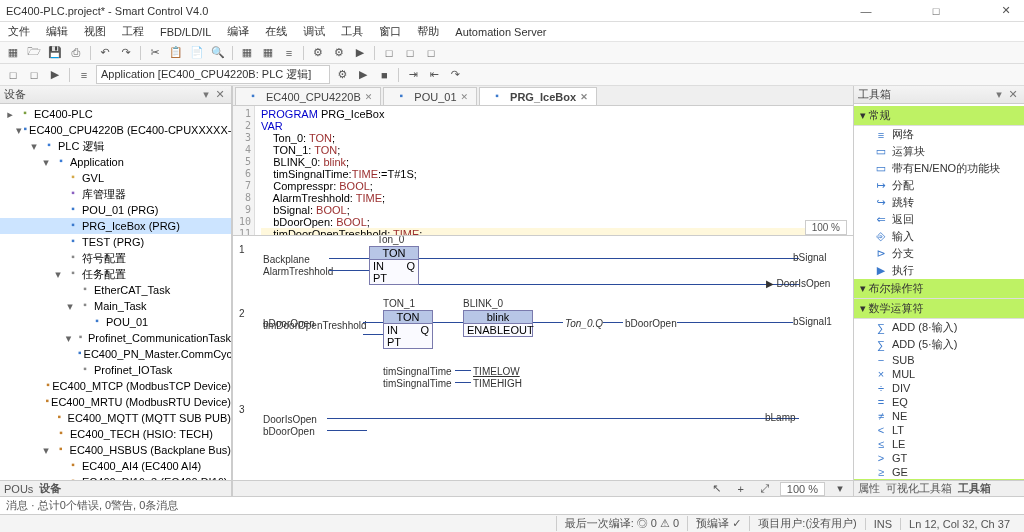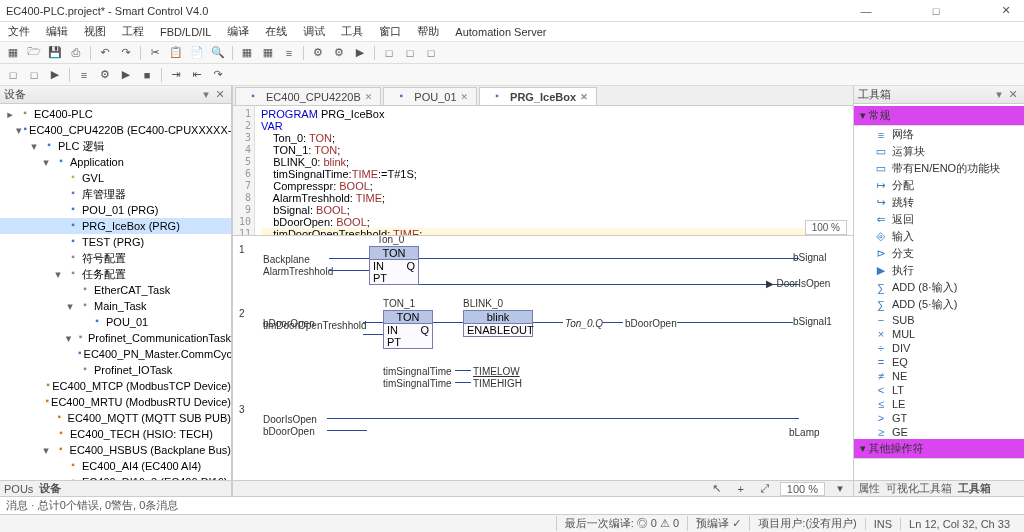--- a/index.html
+++ b/index.html
@@ -41,21 +41,21 @@
 .kw { color:#0000cc; }
 .typ { color:#9b2f2f; }
 .hlline { background:#fff8dc; }
 .diagram { flex:1; position:relative; background:#fff; overflow:auto; }
 .zoomctl { position:absolute; right:6px; top:-16px; background:#fff; border:1px solid #ccc; padding:1px 6px; font-size:10px; color:#555; }
 .fbdblock { position:absolute; border:1px solid #7a7aad; background:#fafaff; font-size:10px; }
 .fbdblock .bh { background:#b8c6e6; text-align:center; border-bottom:1px solid #7a7aad; padding:0 3px; }
 .fbdblock .bp { display:flex; justify-content:space-between; padding:0 3px; }
 .wire { position:absolute; background:#2a4b9b; height:1px; }
 .right { width:170px; display:flex; flex-direction:column; background:#fff; }
-.toolcat { padding:2px 6px; background:#d946ef; border-bottom:1px solid #ddd; color:#333; cursor:pointer; }
+.toolcat { padding:2px 6px; background:#bef264; border-bottom:1px solid #ddd; color:#333; cursor:pointer; }
 .toolitem { padding:1px 6px 1px 20px; color:#333; cursor:pointer; display:flex; align-items:center; gap:4px; }
 .toolitem .ti { width:14px; display:inline-block; text-align:center; }
 .bottombar { height:16px; background:#f0f0f0; border-top:1px solid #ccc; display:flex; align-items:center; padding:0 4px; gap:6px; color:#555; font-size:10px; }
 .statusbar { height:18px; background:#f4f4f4; border-top:1px solid #ccc; display:flex; align-items:center; padding:0 6px; color:#555; font-size:10px; }
 .statusbar .sp { flex:1; }
 .statusbar .cell { padding:0 8px; border-left:1px solid #ccc; }
 .msgrow { height:18px; background:#fff; border-top:1px solid #ccc; display:flex; align-items:center; padding:0 6px; gap:8px; color:#555; font-size:10px; }
 .dgtxt { position:absolute; font-size:10px; color:#333; }
 </style>
 </head>
@@ -108,20 +108,21 @@
     <span class="tbtn">□</span>
     <span class="tbtn">□</span>
     <span class="tbtn">□</span>
   </div>
 <div class="toolbar2">
   <span class="tbtn">□</span>
   <span class="tbtn">□</span>
   <span class="tbtn">▶</span>
   <span class="tsep"></span>
   <span class="tbtn">≡</span>
+  <span class="tlabel" style="border:1px solid #ccc;background:#fff;padding:1px 18px 1px 4px;">Application [EC400_CPU4220B: PLC 逻辑]</span>
   <span class="tbtn">⚙</span>
   <span class="tbtn">▶</span>
   <span class="tbtn">■</span>
   <span class="tsep"></span>
   <span class="tbtn">⇥</span>
   <span class="tbtn">⇤</span>
   <span class="tbtn">↷</span>
 </div>
 
 <div class="main">
@@ -347,21 +348,21 @@
         <div class="dgtxt" style="left: 150px; top: 142px;">timSingnalTime</div>
         <div class="dgtxt" style="left: 240px; top: 130px; text-decoration: underline;">TIMELOW</div>
         <div class="dgtxt" style="left: 240px; top: 142px;">TIMEHIGH</div>
         <div class="wire" style="left: 222px; top: 134px; width: 16px;"></div>
         <div class="wire" style="left: 222px; top: 146px; width: 16px;"></div>
         <div class="dgtxt" style="left: 6px; top: 168px;">3</div>
         <div class="dgtxt" style="left: 30px; top: 178px;">DoorIsOpen</div>
         <div class="dgtxt" style="left: 30px; top: 190px;">bDoorOpen</div>
         <div class="wire" style="left: 94px; top: 182px; width: 472px;"></div>
         <div class="wire" style="left: 94px; top: 194px; width: 40px;"></div>
-        <div class="dgtxt" style="left: 556px; top: 176px; margin-top: 15px;">bLamp</div>
+        <div class="dgtxt" style="left: 532px; top: 176px;">bLamp</div>
       </div>
     <div class="bottombar" style="justify-content:flex-end;">
       <span class="tbtn">↖</span>
       <span class="tbtn">+</span>
       <span class="tbtn">⤢</span>
       <span style="border:1px solid #ccc;padding:0 6px;background:#fff;">100 %</span>
       <span class="tbtn">▾</span>
     </div>
   </div>
 
@@ -403,20 +404,22 @@
           <span>输入</span>
         </div>
         <div class="toolitem">
           <span class="ti" style="color:#3b79cc">⊳</span>
           <span>分支</span>
         </div>
         <div class="toolitem">
           <span class="ti" style="color:#3b79cc">▶</span>
           <span>执行</span>
         </div>
+        <div class="toolcat">▾ 布尔操作符</div>
+        <div class="toolcat">▾ 数学运算符</div>
         <div class="toolitem">
           <span class="ti" style="color:#3b79cc">∑</span>
           <span>ADD (8·输入)</span>
         </div>
         <div class="toolitem">
           <span class="ti" style="color:#3b79cc">∑</span>
           <span>ADD (5·输入)</span>
         </div>
         <div class="toolitem">
           <span class="ti" style="color:#3b79cc">−</span>
@@ -467,14 +470,14 @@
 <div class="msgrow">
   <span>消息 · 总计0个错误, 0警告, 0条消息</span>
 </div>
 
 <div class="statusbar">
   <span class="sp"></span>
   <span class="cell">最后一次编译: ◎ 0 ⚠ 0</span>
   <span class="cell">预编译 ✓</span>
   <span class="cell">项目用户:(没有用户)</span>
   <span class="cell">INS</span>
-  <span class="cell">Ln 12, Col 32, Ch 33</span>
+  <span class="cell">Ln 12, Col 32, Ch 37</span>
 </div>
 
 </body></html>

